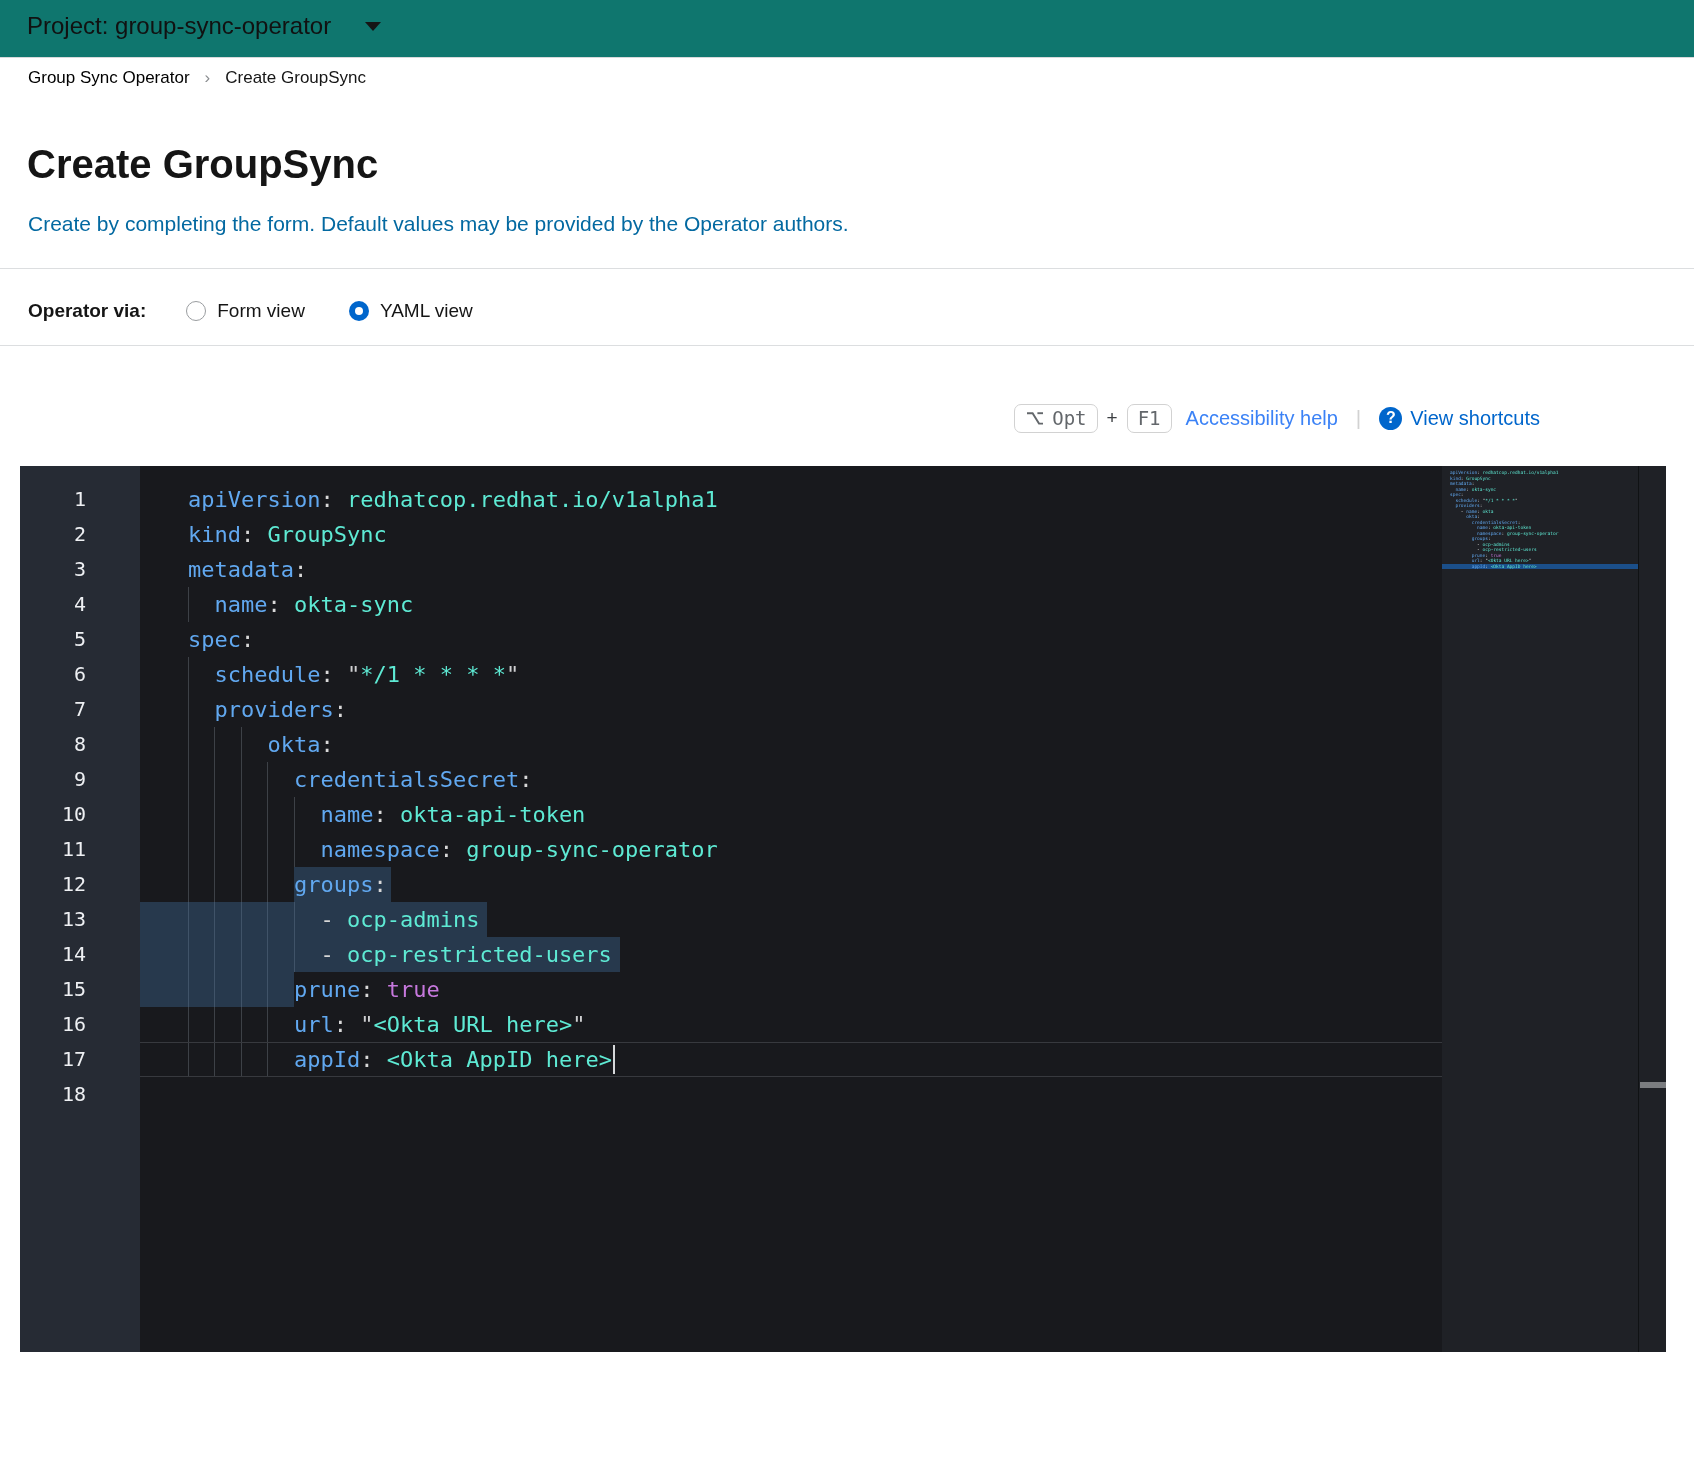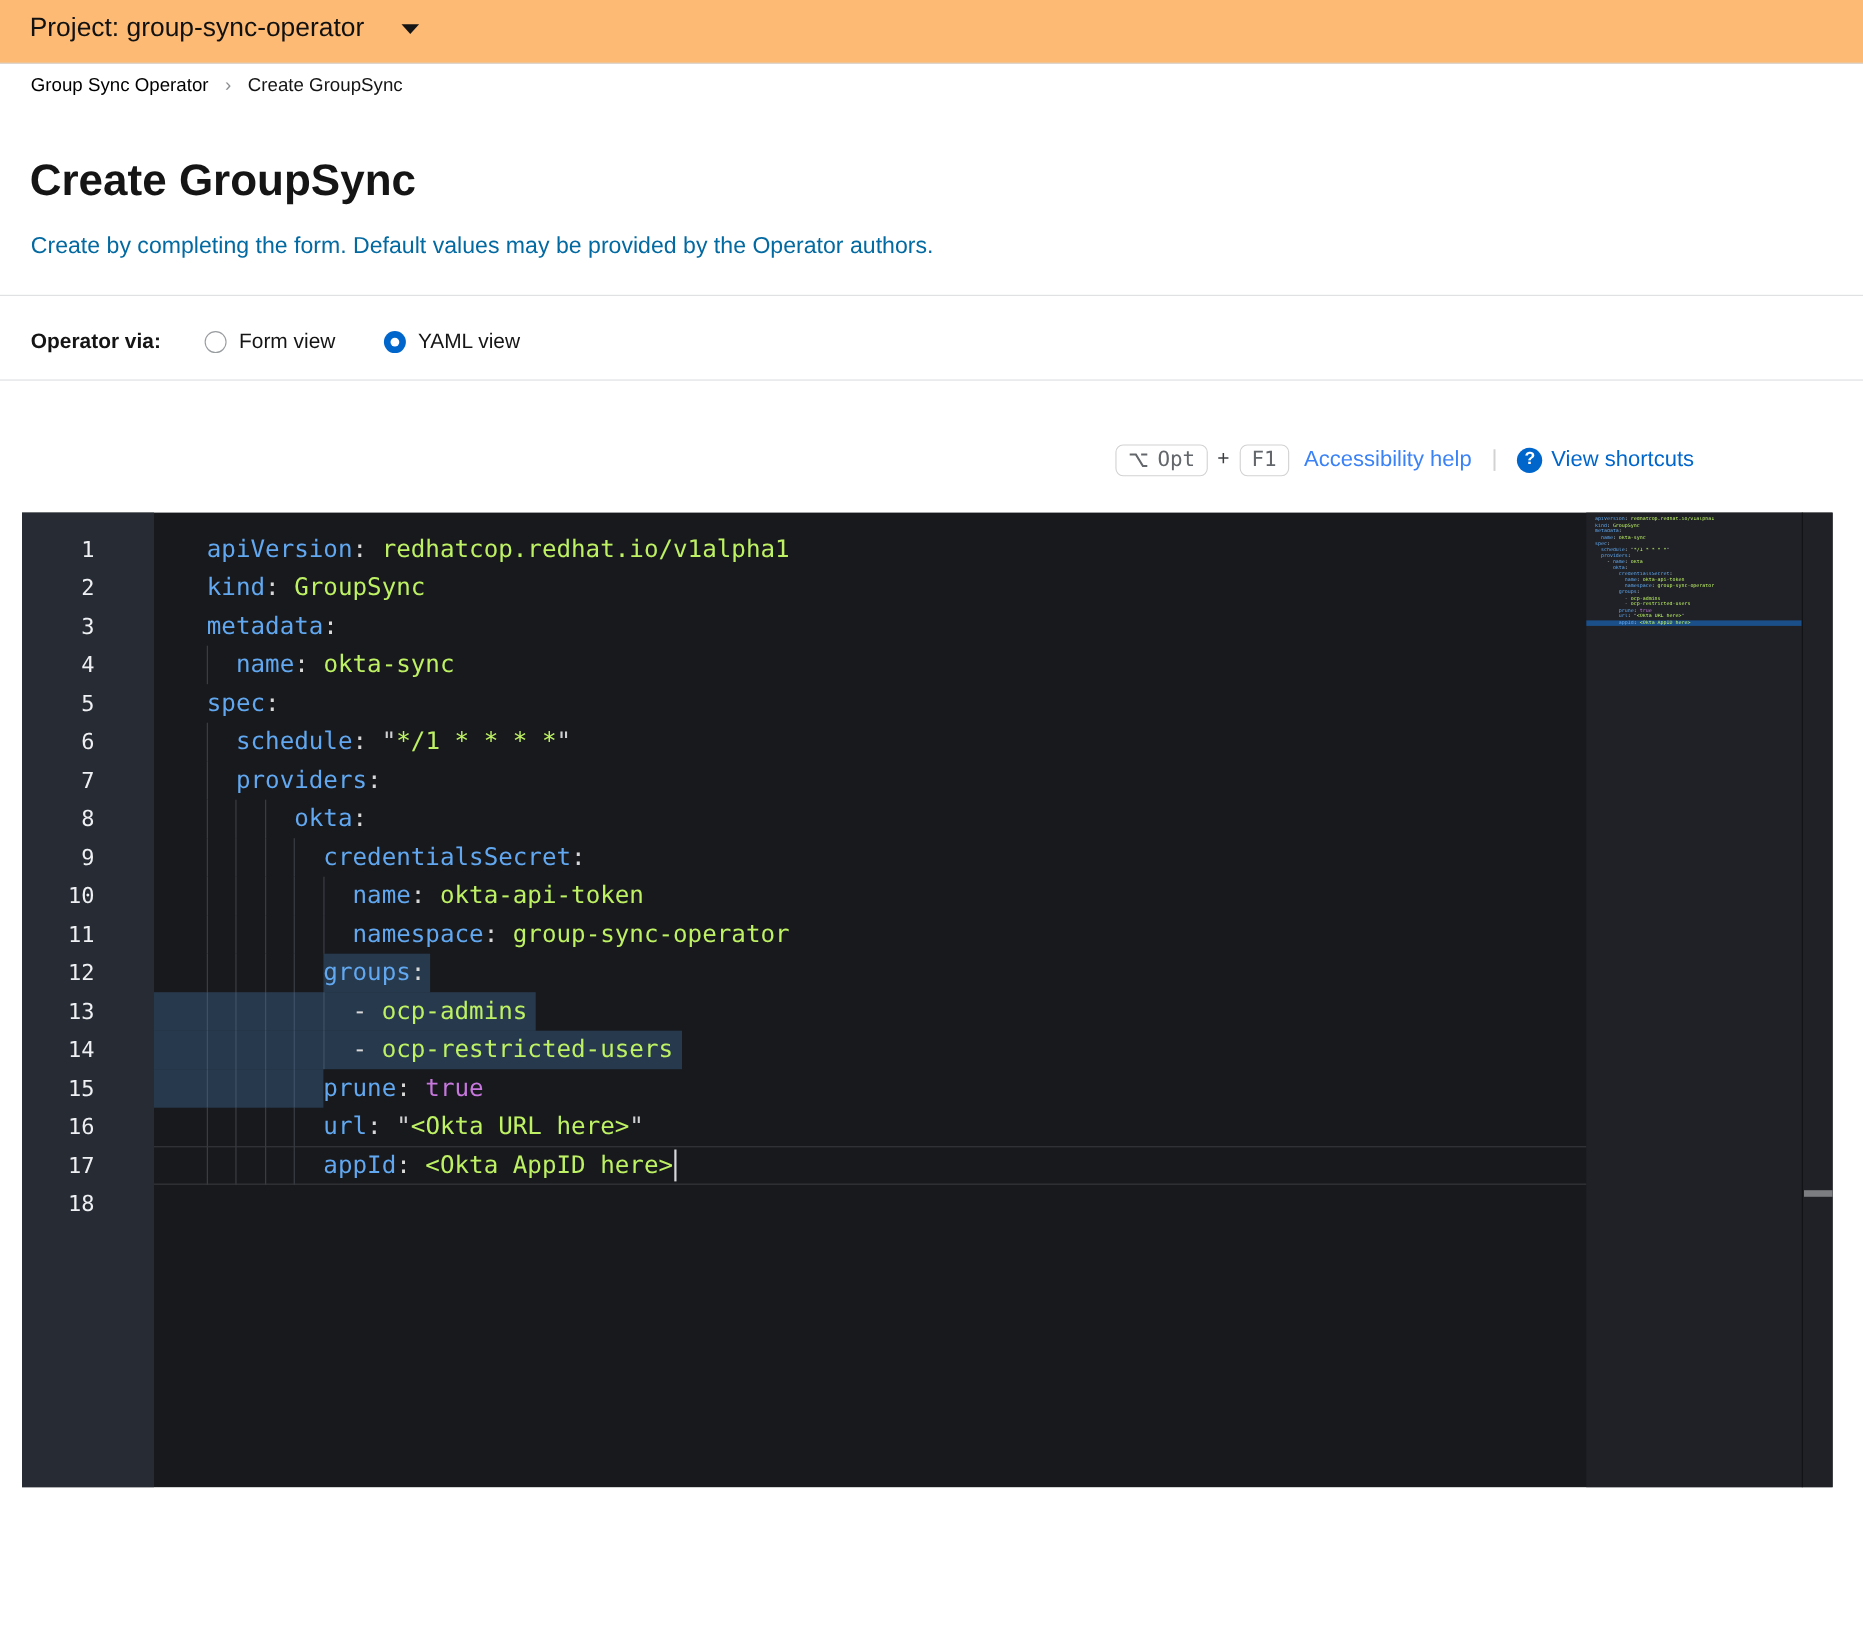--- a/index.html
+++ b/index.html
@@ -1,19 +1,19 @@
 <!DOCTYPE html>
 <html><head>
 <meta charset="utf-8">
 <style>
   html,body{margin:0;padding:0;background:#ffffff;}
   body{width:1694px;height:1480px;position:relative;font-family:"Liberation Sans",sans-serif;color:#151515;overflow:hidden;}
 
   
-  .projectbar{position:absolute;left:0;top:0;width:100%;height:57px;background:#fdba74;border-bottom:1px solid #d7d9db;}
+  .projectbar{position:absolute;left:0;top:0;width:100%;height:57px;background:#0f766e;border-bottom:1px solid #d7d9db;}
   .project-toggle{position:absolute;left:27px;top:12px;font-size:24px;color:#111;display:flex;align-items:center;cursor:pointer;}
   .caret-down{display:inline-block;margin-left:34px;width:0;height:0;border-left:8px solid transparent;border-right:8px solid transparent;border-top:9px solid #151515;}
 
   
   .breadcrumbs{position:absolute;left:28px;top:68px;font-size:17px;display:flex;align-items:center;}
   .crumb-link{color:#000000;text-decoration:none;cursor:pointer;}
   .crumb-sep{color:#8a8d90;margin:0 15px;font-size:17px;}
   .crumb-current{color:#151515;}
 
   
@@ -47,21 +47,21 @@
   .gutter{position:absolute;left:0;top:0;bottom:0;width:120px;background:#262b34;padding-top:16px;box-sizing:border-box;}
   .lnum{height:35px;line-height:35px;text-align:right;padding-right:54px;font-family:"DejaVu Sans Mono",monospace;font-size:20px;color:#eef0f3;}
   .code{position:absolute;left:120px;top:0;bottom:0;width:1302px;padding-top:16px;box-sizing:border-box;}
   .cline{position:relative;height:35px;line-height:35px;font-family:"DejaVu Sans Mono",monospace;font-size:22px;white-space:pre;padding-left:48px;color:#d8d8d8;}
   .cline .txt{position:relative;z-index:3;}
   .g{position:absolute;top:0;bottom:0;width:1px;background:#3d4147;z-index:1;}
   .selbox{position:absolute;top:0;bottom:0;background:rgba(70,120,170,0.34);z-index:2;}
   .curline{position:absolute;left:0;right:0;top:0;bottom:0;border-top:1px solid #37393e;border-bottom:1px solid #37393e;z-index:2;box-sizing:border-box;}
   .cursor{position:absolute;top:3px;bottom:3px;width:2px;background:#d6d8da;z-index:4;}
 
-  .tk-k{color:#61a8f0;} .tk-p{color:#d8d8d8;} .tk-v{color:#bef264;margin-top:29px;} .tk-b{color:#c678dd;} .tk-q{color:#cfd0d2;}
+  .tk-k{color:#61a8f0;} .tk-p{color:#d8d8d8;} .tk-v{color:#5eead4;margin-top:29px;} .tk-b{color:#c678dd;} .tk-q{color:#cfd0d2;}
 
   
   .rightcol{position:absolute;left:1422px;top:0;bottom:0;width:224px;background:#1f2126;}
   .minimap{position:absolute;left:0;top:4px;width:196px;overflow:hidden;}
   .mline{height:5.5px;line-height:5.5px;font-family:"DejaVu Sans Mono",monospace;font-size:4.5px;white-space:pre;padding-left:8px;overflow:hidden;}
   .mline.current{background:#1b4f8a;}
   .sbar{position:absolute;left:196px;top:0;bottom:0;width:28px;border-left:1px solid #101214;}
   .sb-thumb{position:absolute;top:616px;left:1px;right:1px;height:6px;background:#7b7d80;}
 </style>
 </head>

